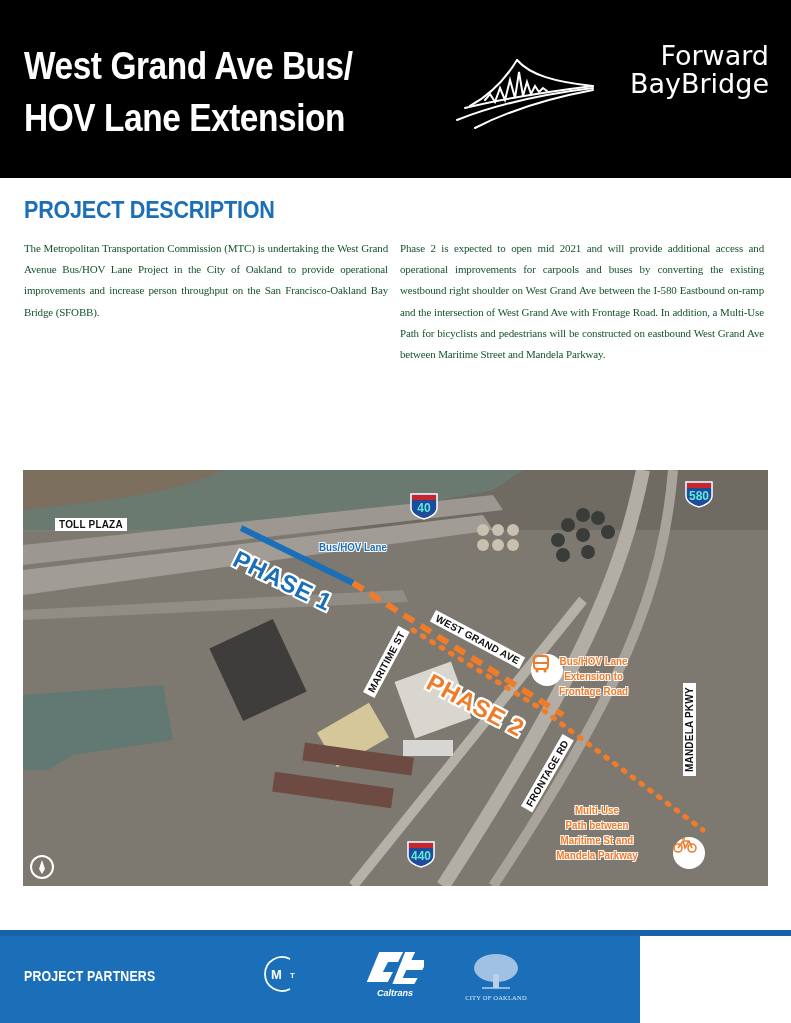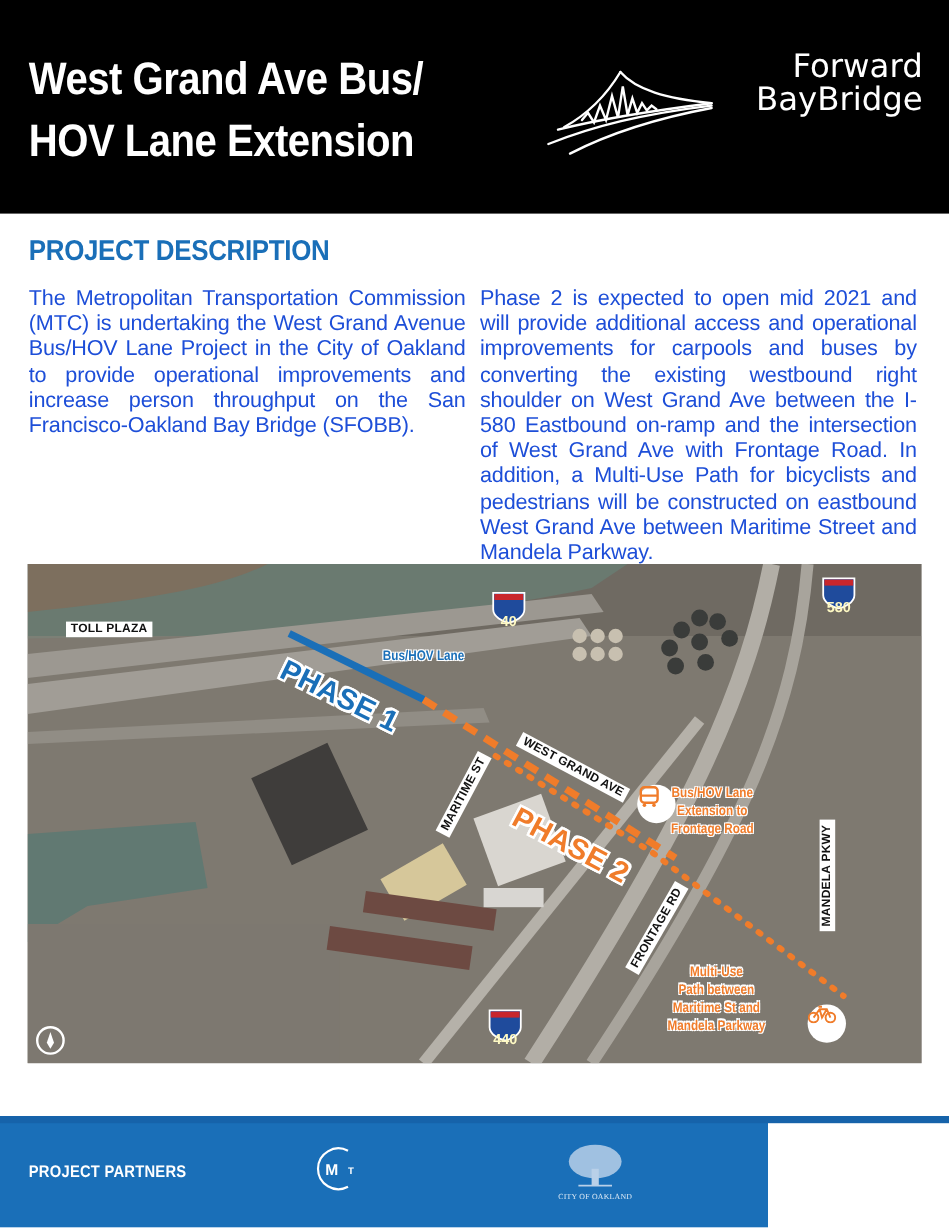--- a/index.html
+++ b/index.html
@@ -13,42 +13,42 @@
     letter-spacing: -0.5px; transform: scaleX(0.88); transform-origin: left top; }
   .logo { position: absolute; left: 455px; top: 40px; width: 320px; height: 90px; }
   .logo svg { position: absolute; left: 0; top: 10px; }
   .logo-text { position: absolute; left: 128px; top: 2px; color: #fff; font-family: "DejaVu Sans", sans-serif;
     font-size: 27px; line-height: 28px; font-weight: normal; text-align: right; width: 186px; }
   .logo-text span { display: block; }
 
   
   .section-title { position: absolute; left: 24px; top: 196px; color: #1a6fb8; font-weight: bold;
     font-size: 24px; letter-spacing: -0.3px; transform: scaleX(0.9); transform-origin: left top; }
-  .col { position: absolute; top: 238px; width: 364px; font-family: Liberation Sans, sans-serif;
-    font-size: 18px; line-height: 21.2px; text-align: justify; color: #1d4ed8; letter-spacing: -0.15px; }
+  .col { position: absolute; top: 238px; width: 364px; font-family: Liberation Serif, serif;
+    font-size: 11px; line-height: 21.2px; text-align: justify; color: #14532d; letter-spacing: -0.15px; }
   .col-left { left: 24px; }
   .col-right { left: 400px; }
   .col p { margin: 0; }
 
   
   .map { position: absolute; left: 23px; top: 470px; width: 745px; height: 416px; overflow: hidden;
     background: #6f6a62; }
   .map svg { position: absolute; left: 0; top: 0; }
   .map-label { position: absolute; background: #fff; color: #111; font-weight: bold; font-size: 10px;
     padding: 1px 4px; letter-spacing: 0.2px; white-space: nowrap; transform-origin: left top; }
   .phase { position: absolute; font-weight: bold; font-size: 24px; white-space: nowrap; transform-origin: left top;
     letter-spacing: 0.5px; }
   .phase1 { color: #1a6fb8; text-shadow: -2px -2px 0 #fff, 2px -2px 0 #fff, -2px 2px 0 #fff, 2px 2px 0 #fff, 0 2px 0 #fff, 2px 0 0 #fff, -2px 0 0 #fff, 0 -2px 0 #fff; }
   .phase2 { color: #f07c2a; text-shadow: -2px -2px 0 #fff, 2px -2px 0 #fff, -2px 2px 0 #fff, 2px 2px 0 #fff, 0 2px 0 #fff, 2px 0 0 #fff, -2px 0 0 #fff, 0 -2px 0 #fff; }
   .callout { position: absolute; font-weight: bold; font-size: 11.5px; line-height: 15px; text-align: center;
     white-space: nowrap; transform: scaleX(0.85); transform-origin: center top; }
   .callout-orange { color: #f07c2a; text-shadow: -1px -1px 0 #fff, 1px -1px 0 #fff, -1px 1px 0 #fff, 1px 1px 0 #fff; }
   .callout-blue { color: #1a6fb8; text-shadow: -1px -1px 0 #fff, 1px -1px 0 #fff, -1px 1px 0 #fff, 1px 1px 0 #fff; }
   .shield { position: absolute; width: 30px; height: 28px; }
-  .shield-num { position: absolute; left: 0; top: 19px; width: 30px; text-align: center; color: #fef9c3;
+  .shield-num { position: absolute; left: 0; top: 9px; width: 30px; text-align: center; color: #5eead4;
     font-size: 12px; font-weight: bold; }
   .icon-circle { position: absolute; width: 32px; height: 32px; border-radius: 50%; background: #fff;
     display: flex; align-items: center; justify-content: center; }
   .compass { position: absolute; left: 7px; top: 385px; width: 24px; height: 24px; border-radius: 50%;
     border: 2px solid #fff; }
 
   
   .footer { position: absolute; left: 0; top: 930px; width: 640px; height: 93px; background: #1a6fb8; }
   .footer-strip { position: absolute; left: 0; top: 0; width: 791px; height: 6px; background: #1663aa; }
   .partners-label { position: absolute; left: 24px; top: 38px; color: #fff; font-weight: bold; font-size: 14px;
@@ -222,20 +222,27 @@
   <div class="partners-label">PROJECT PARTNERS</div>
 
   <div class="partner mtc-logo">
     <svg width="40" height="40" viewBox="0 0 40 40">
         <path d="M28 5 A17 17 0 1 0 28 35" fill="none" stroke="#fff" stroke-width="1.8"></path>
         <text x="9" y="25" fill="#fff" font-family="Liberation Sans, sans-serif" font-weight="bold" font-size="13">M</text>
         <text x="28" y="24" fill="#fff" font-family="Liberation Sans, sans-serif" font-weight="bold" font-size="8">T</text>
       </svg>
   </div>
 
+  <div class="partner caltrans-logo">
+    <svg width="58" height="40" viewBox="0 0 58 40">
+        <path d="M6 4 H30 L27 14 H17 L14 24 H24 L21 34 H0 Z" fill="#fff" transform="skewX(-12) translate(8,0)"></path>
+        <path d="M32 4 H42 L40 12 H56 L53 22 H37 L35 30 H50 L48 36 H26 Z" fill="#fff" transform="skewX(-12) translate(8,0)"></path>
+      </svg>
+    <div class="caltrans-text">Caltrans</div>
+  </div>
 
   <div class="partner oakland-logo">
     <svg width="68" height="40" viewBox="0 0 68 40">
         <ellipse cx="34" cy="16" rx="22" ry="14" fill="#b9d0e8" opacity="0.85"></ellipse>
         <rect x="31" y="22" width="6" height="14" fill="#b9d0e8"></rect>
         <path d="M20 36 H48" stroke="#b9d0e8" stroke-width="1.5"></path>
       </svg>
     <div class="oakland-text">CITY OF OAKLAND</div>
   </div>
 </div>

